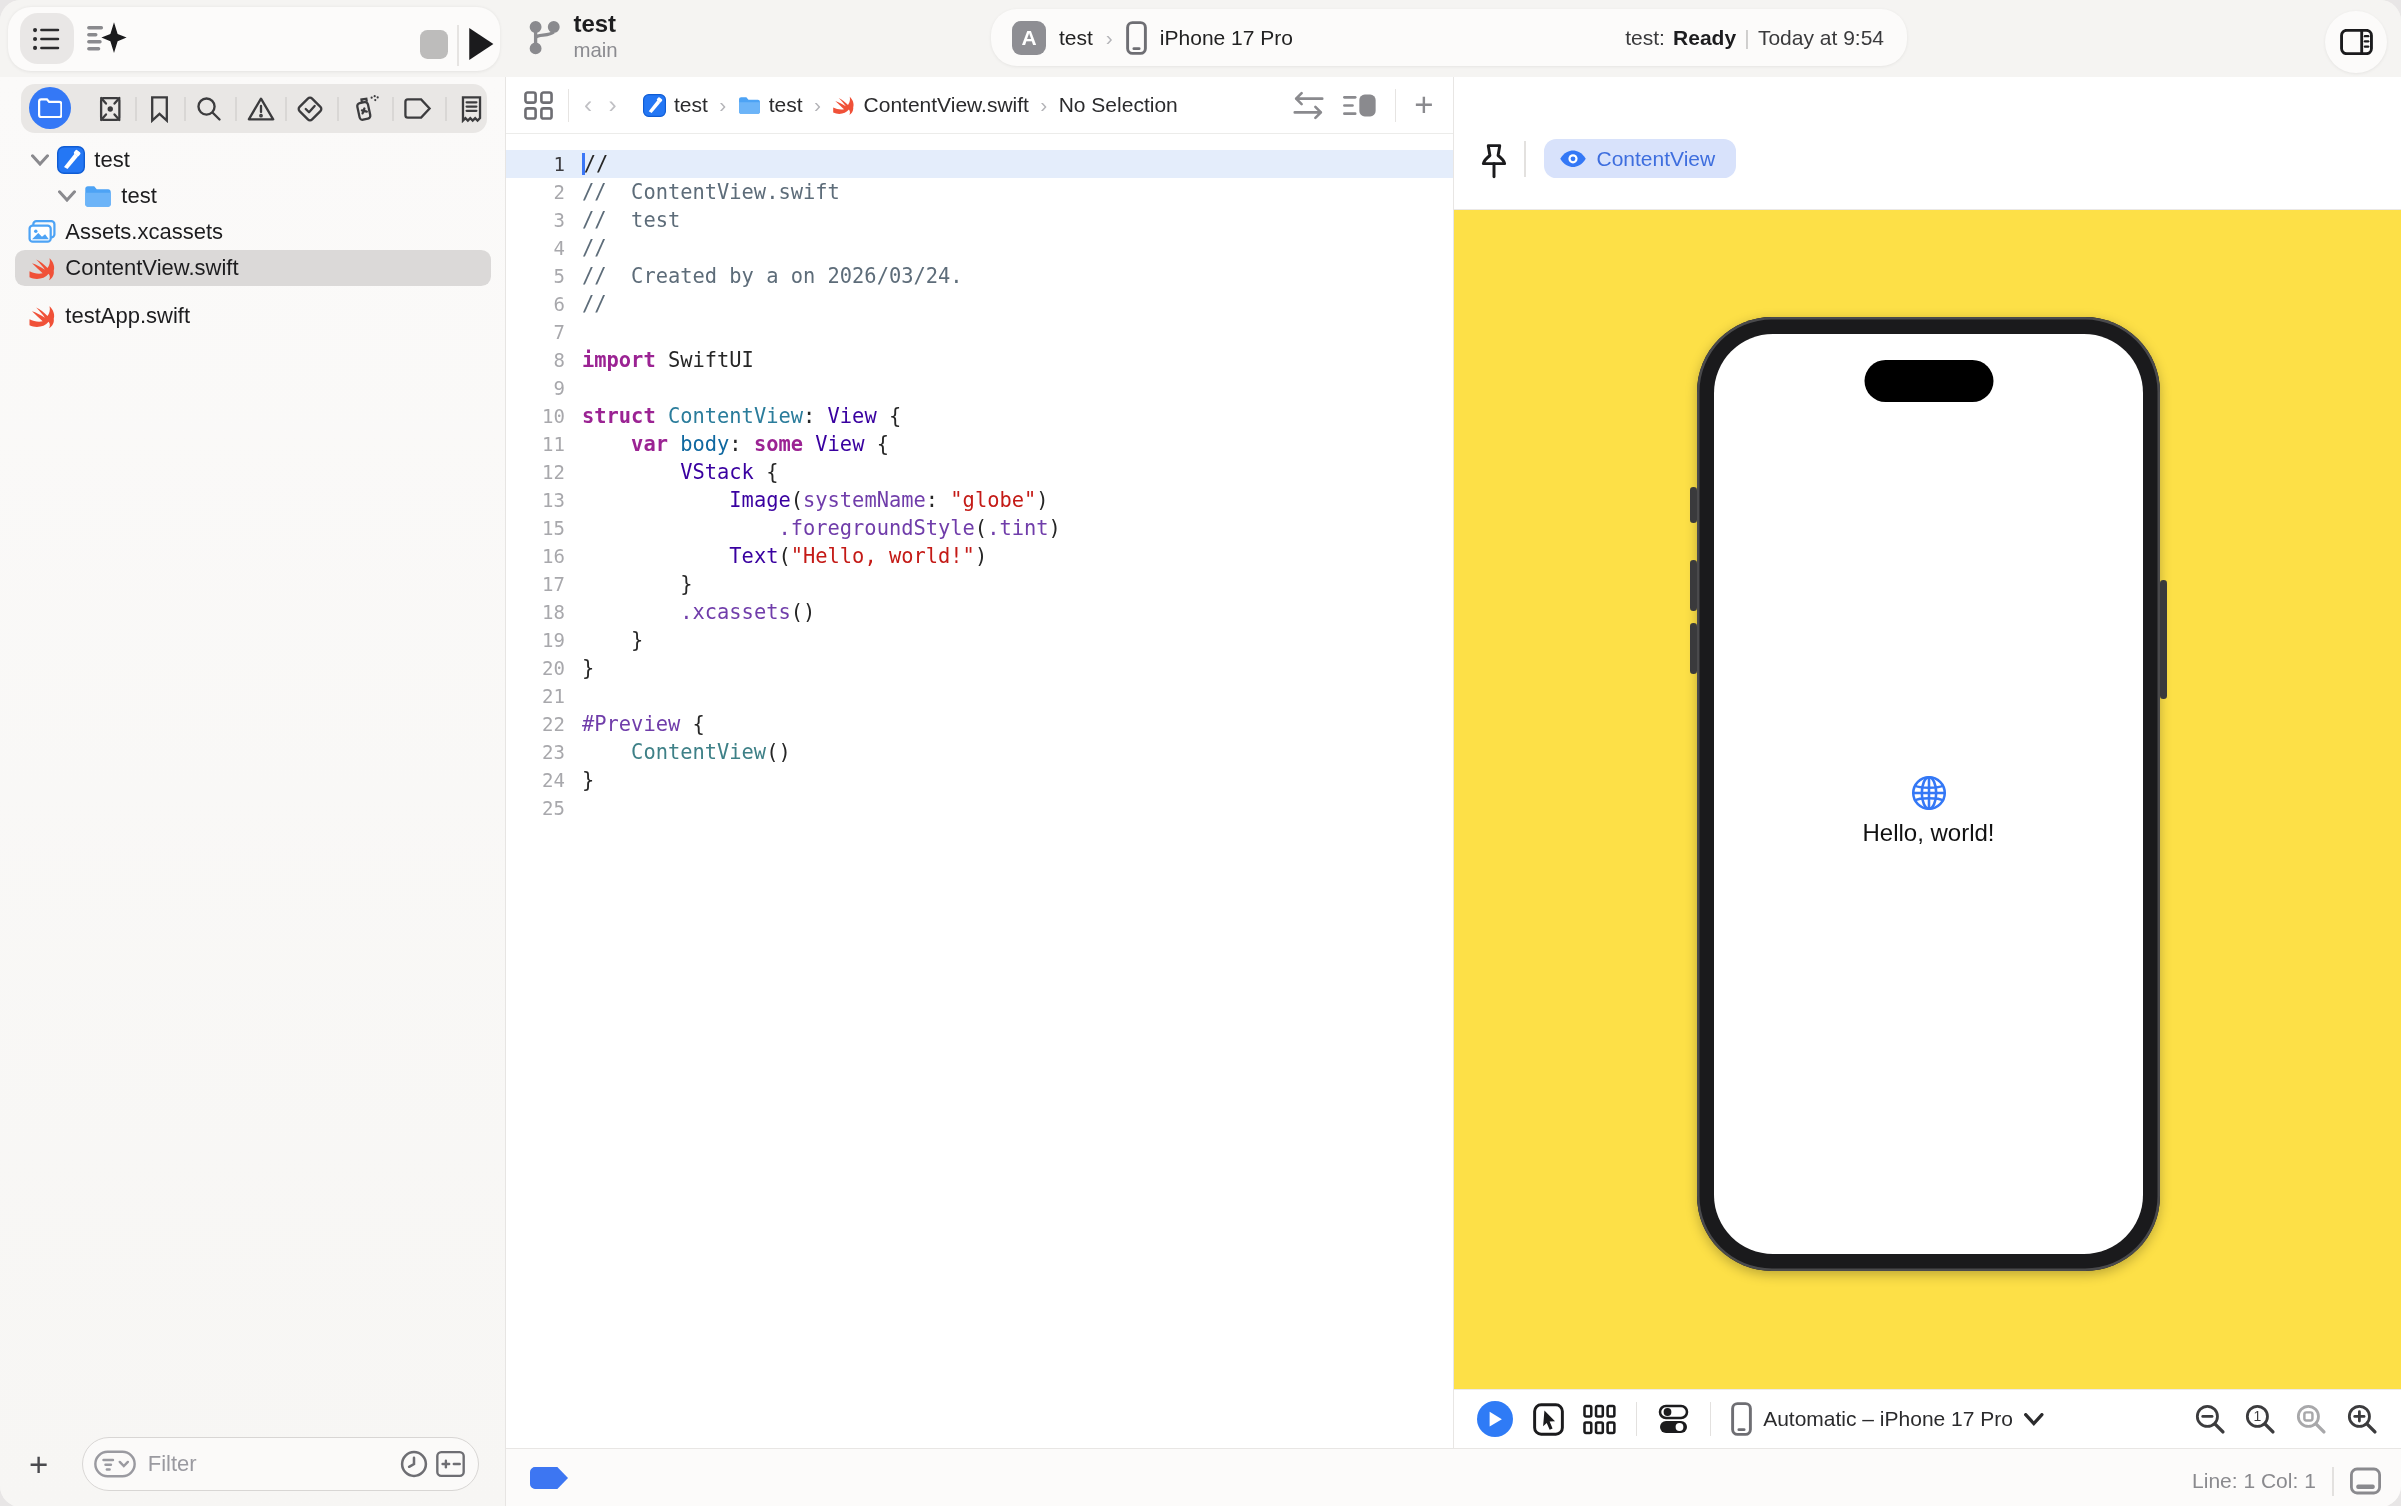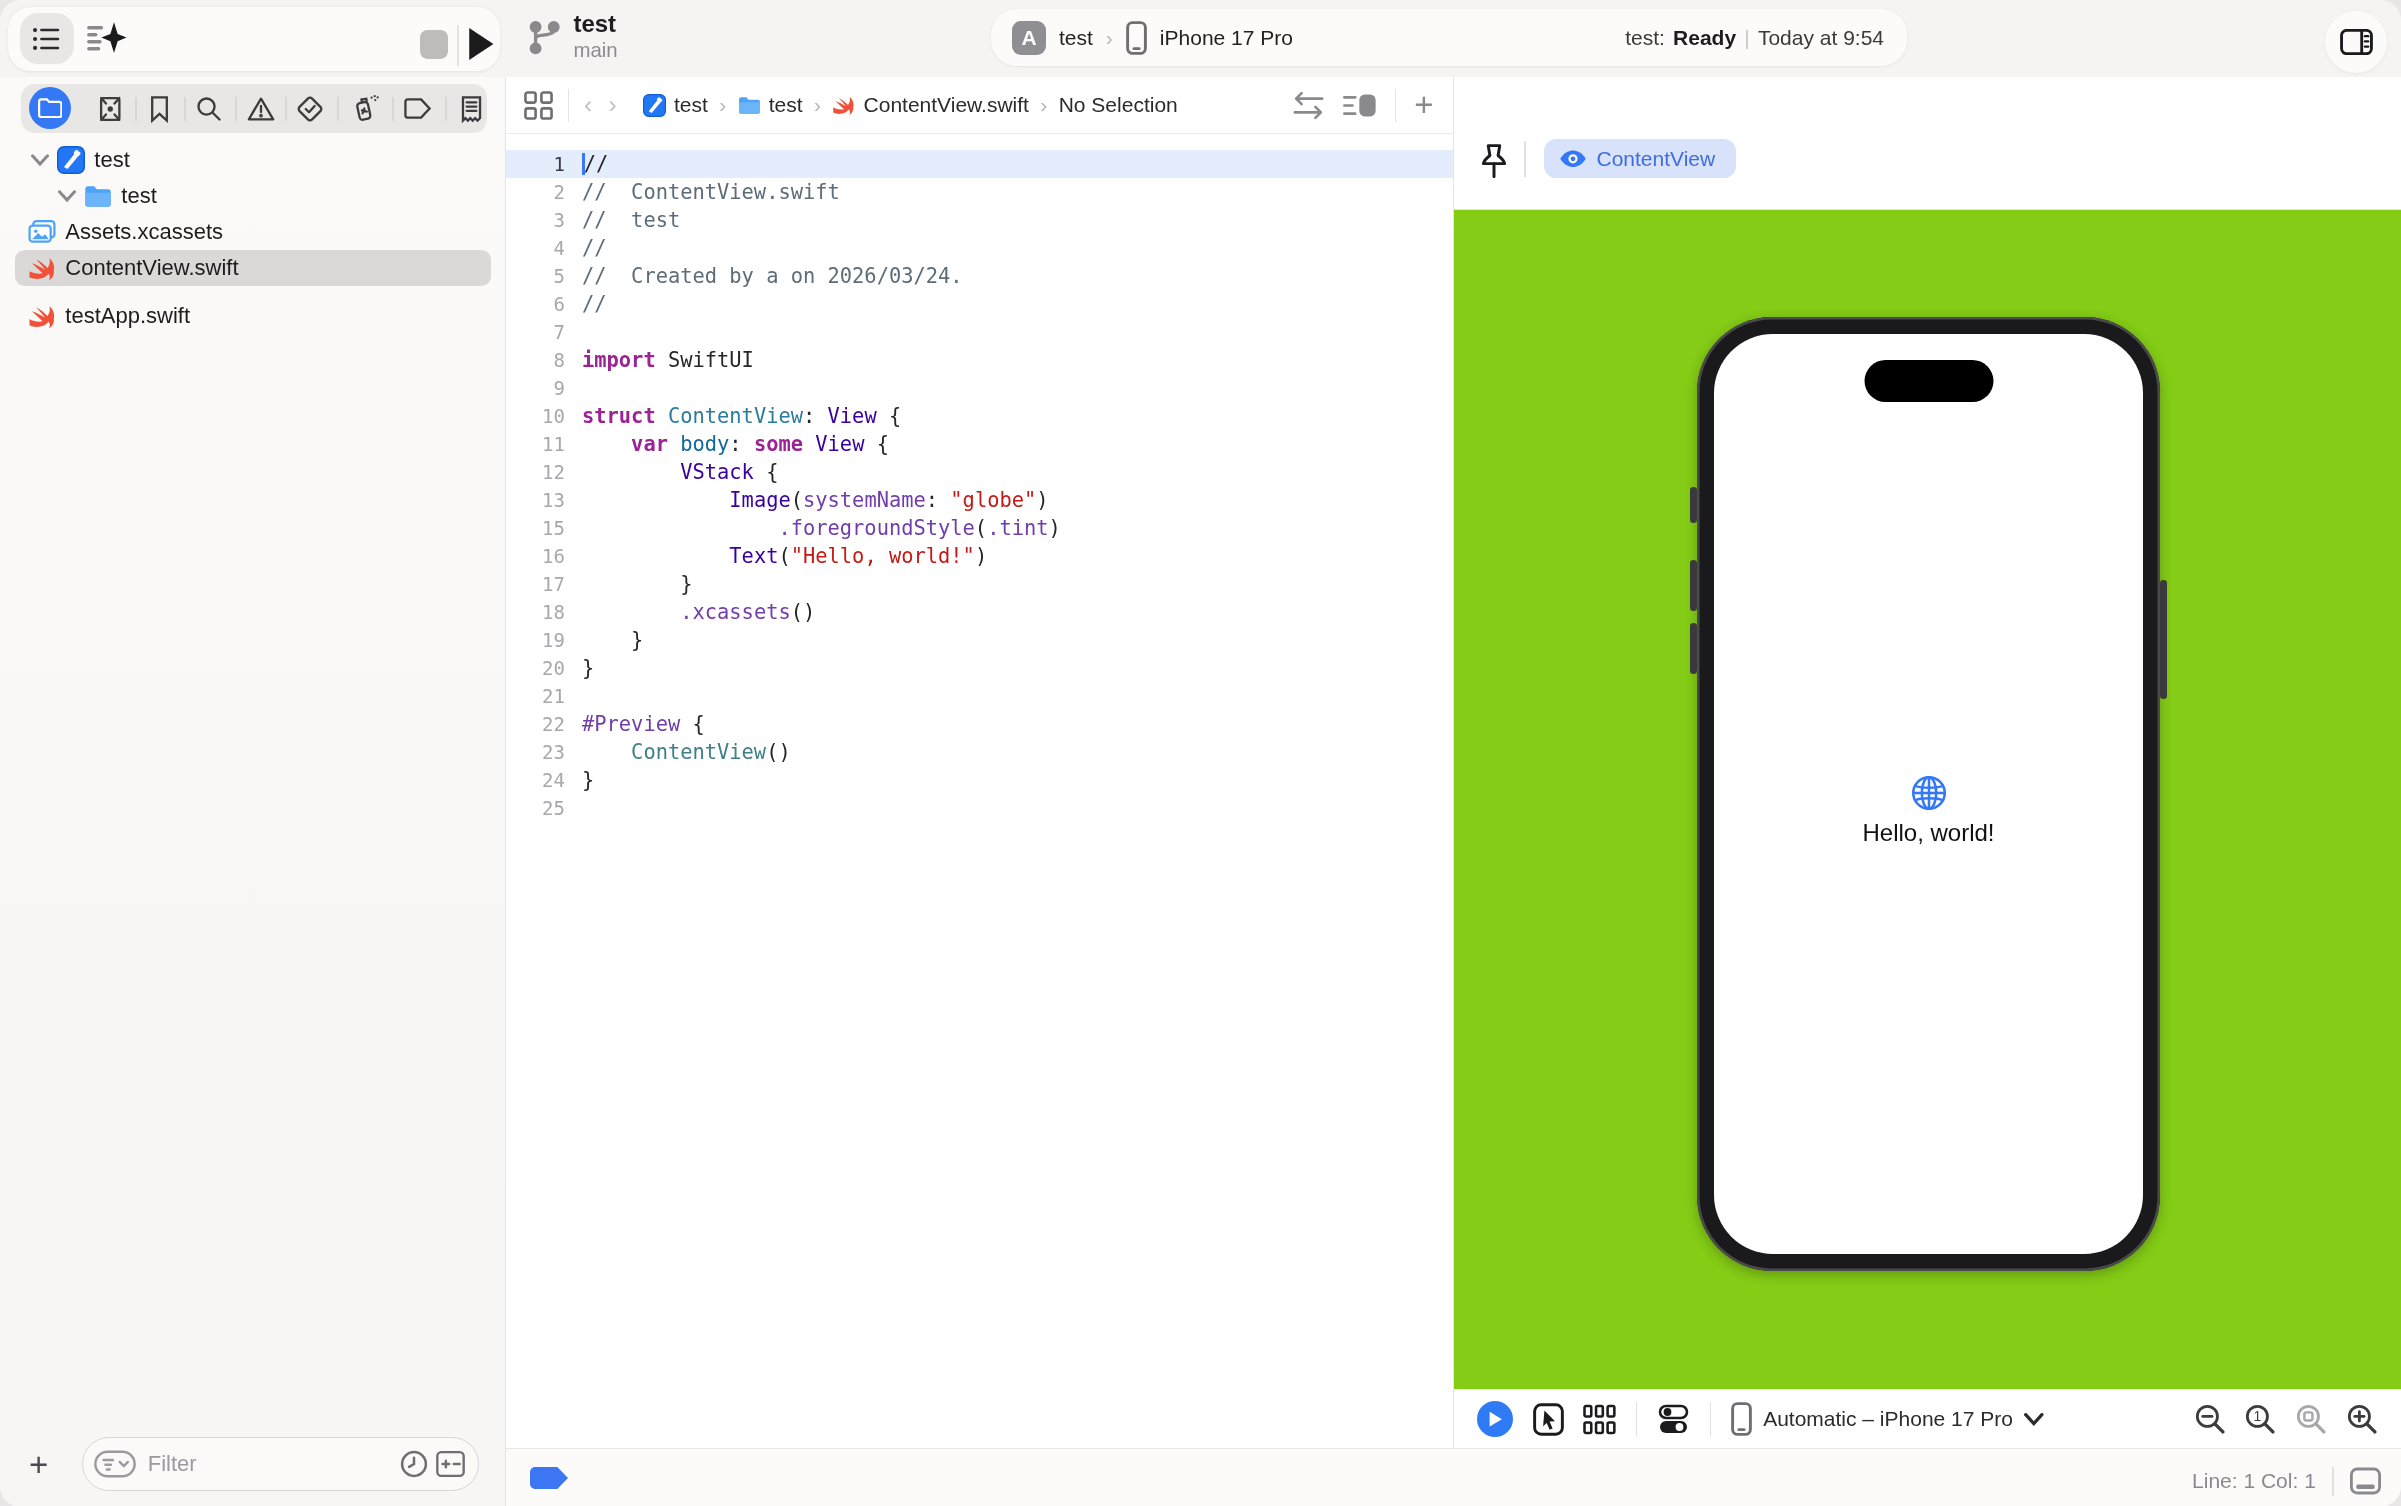--- a/index.html
+++ b/index.html
@@ -73,21 +73,21 @@
   .tok-decl{color:#2A7C9B}.tok-prop{color:#0F68A0}.tok-typeproj{color:#3E8087}
   
   .preview{position:absolute;left:1454px;top:77px;width:948px;height:1371px;background:#fff;}
   .pv-tabbar{position:absolute;left:0;top:0;width:100%;height:133px;border-bottom:1.6px solid #eae8e6;
     box-sizing:border-box;}
   .pv-pin{position:absolute;left:26px;top:67px;}
   .pv-tabdiv{position:absolute;left:70px;top:64px;width:1.6px;height:36px;background:#e3e1df;}
   .pv-chip{position:absolute;left:90px;top:62px;height:39px;padding:0 21px 0 14.7px;background:#d8e2fb;
     border-radius:12.3px;display:flex;align-items:center;gap:9.8px;}
   .pv-chip span{font-size:21px;color:#3E6EDE;}
-  .canvas{position:absolute;left:0;top:133px;width:100%;height:1179px;background:#84cc16;}
+  .canvas{position:absolute;left:0;top:133px;width:100%;height:1179px;background:#fde047;}
   .phone{position:absolute;left:243px;top:107px;width:463px;height:954px;border-radius:75px;
     background:#1a1a1c;box-shadow:0 0 0 2.5px #4a4a4c inset, 0 3.3px 11.4px rgba(0,0,0,.25);}
   .screen{position:absolute;left:17px;top:17px;right:17px;bottom:17px;background:#fff;border-radius:59px;}
   .island{position:absolute;left:50%;top:26px;transform:translateX(-50%);width:129px;height:42px;
     border-radius:22px;background:#000;}
   .sbtn{position:absolute;background:#3a3a3c;border-radius:3.3px;}
   .phone-content{position:absolute;left:0;top:441px;width:100%;display:flex;flex-direction:column;
     align-items:center;gap:8.2px;}
   .hello{font-size:24px;color:#111;}
   .pv-bottom{position:absolute;left:0;top:1312px;width:100%;height:59px;border-top:1.6px solid #eceae8;

